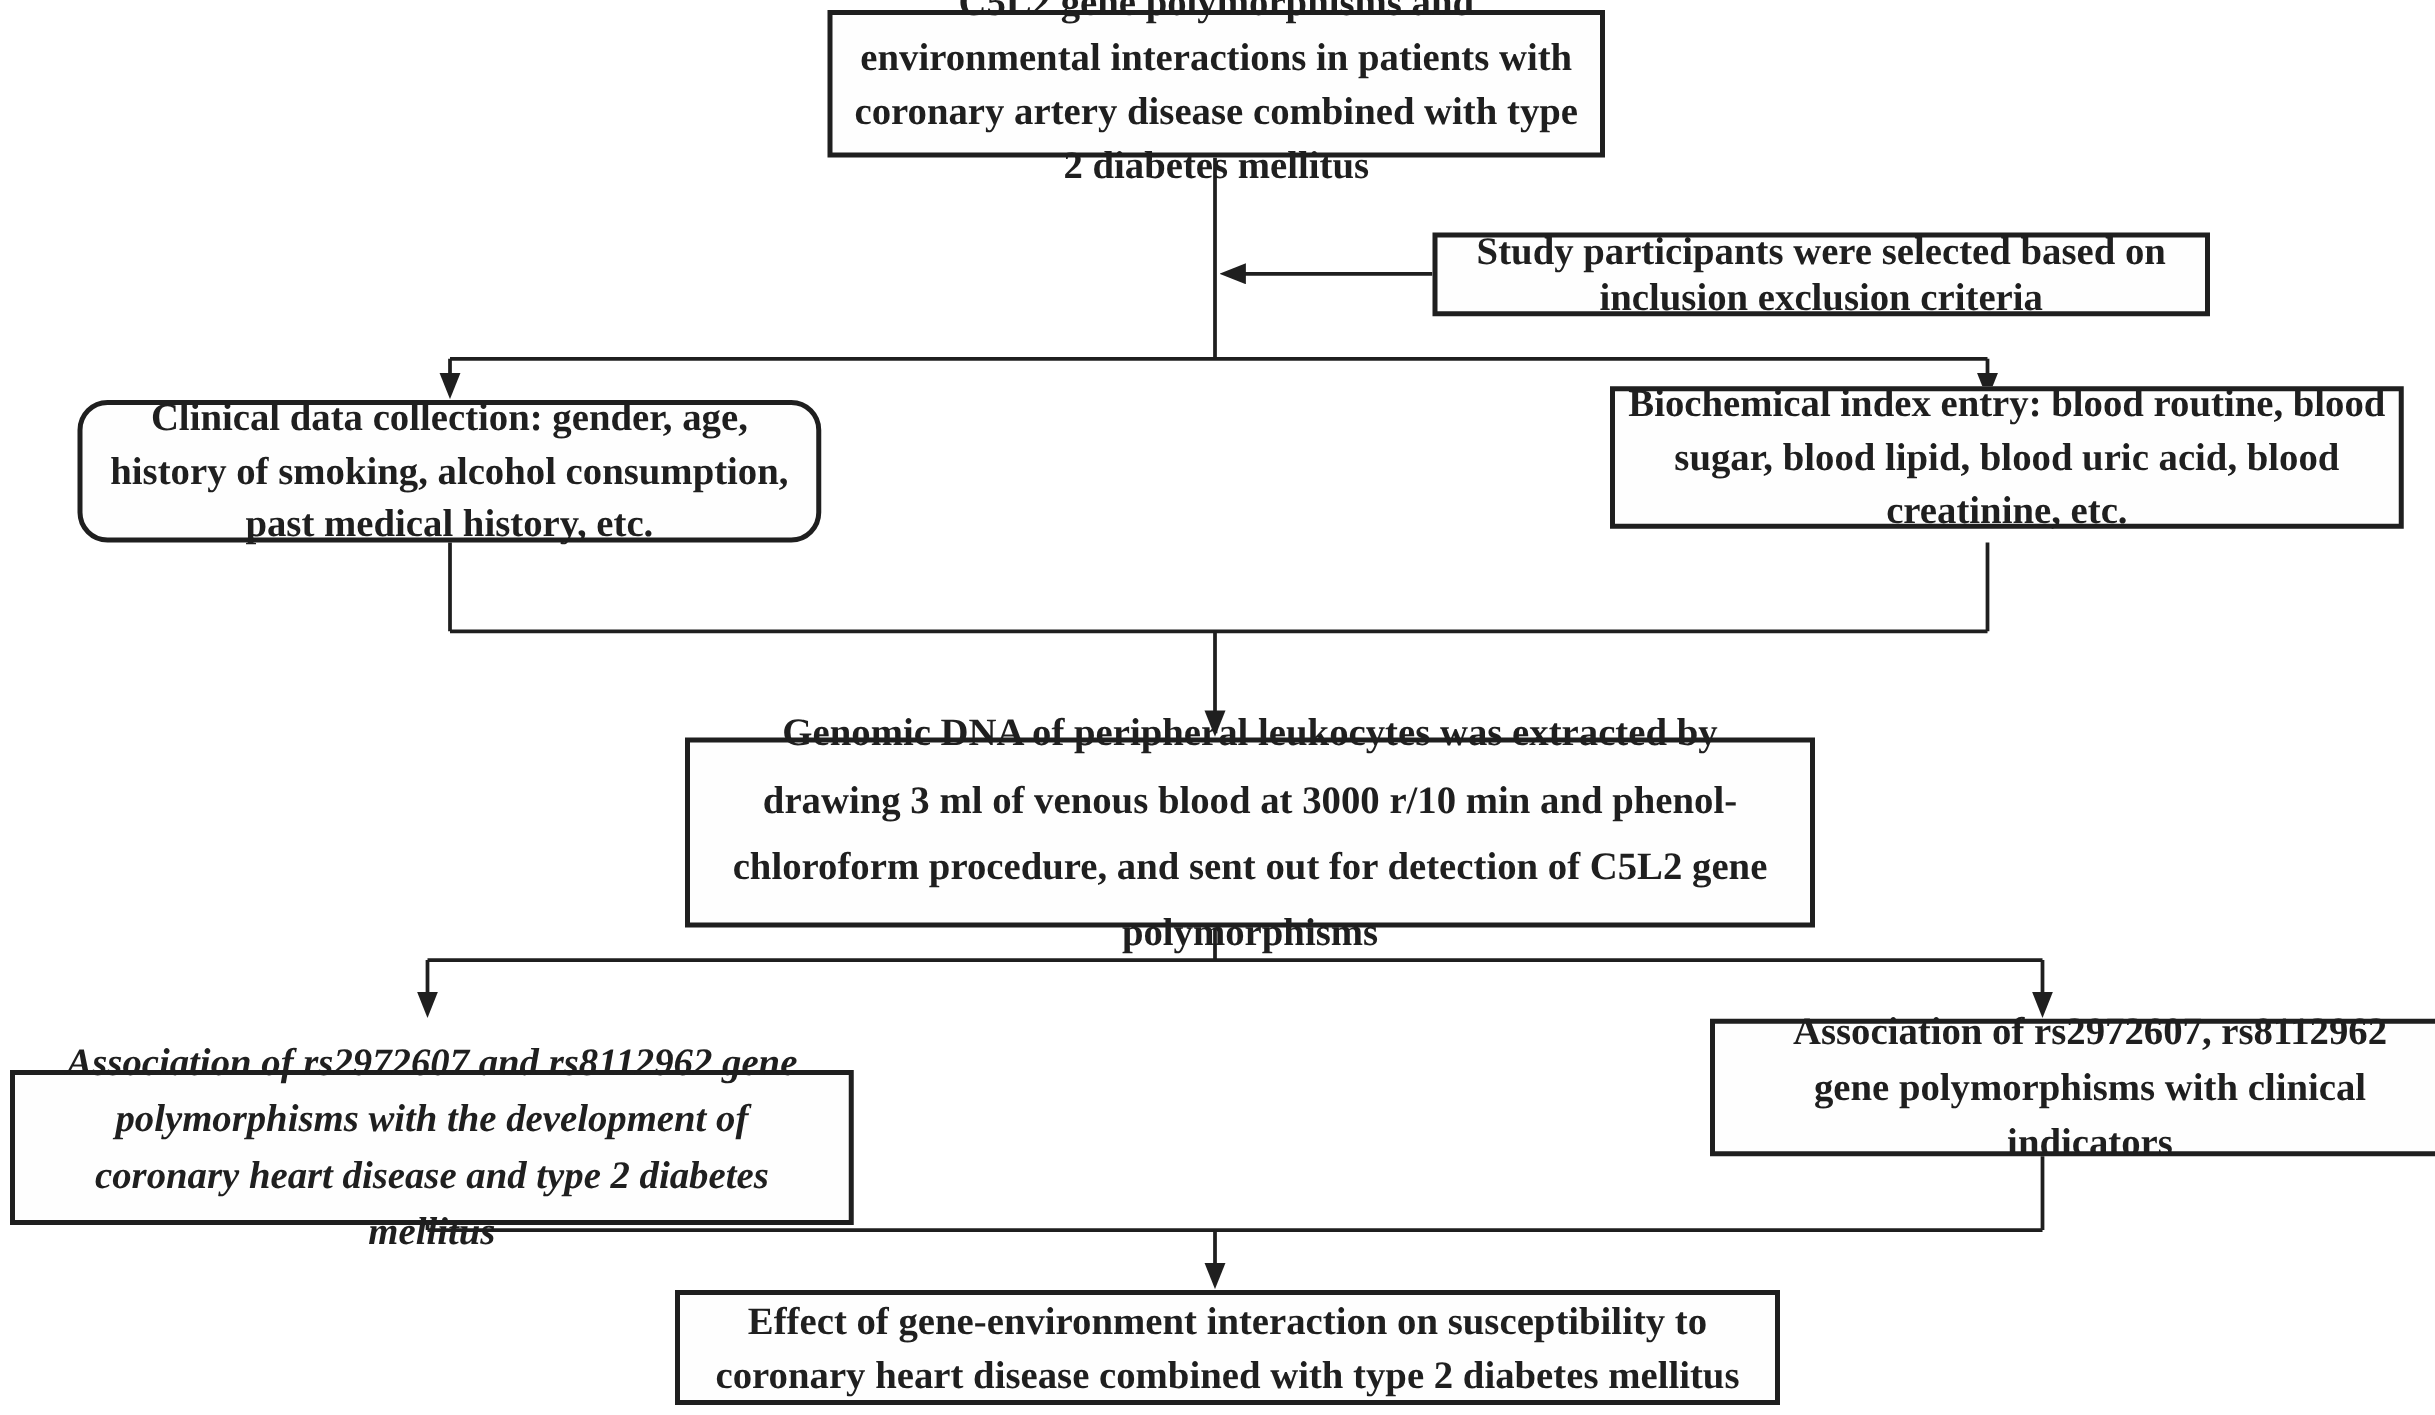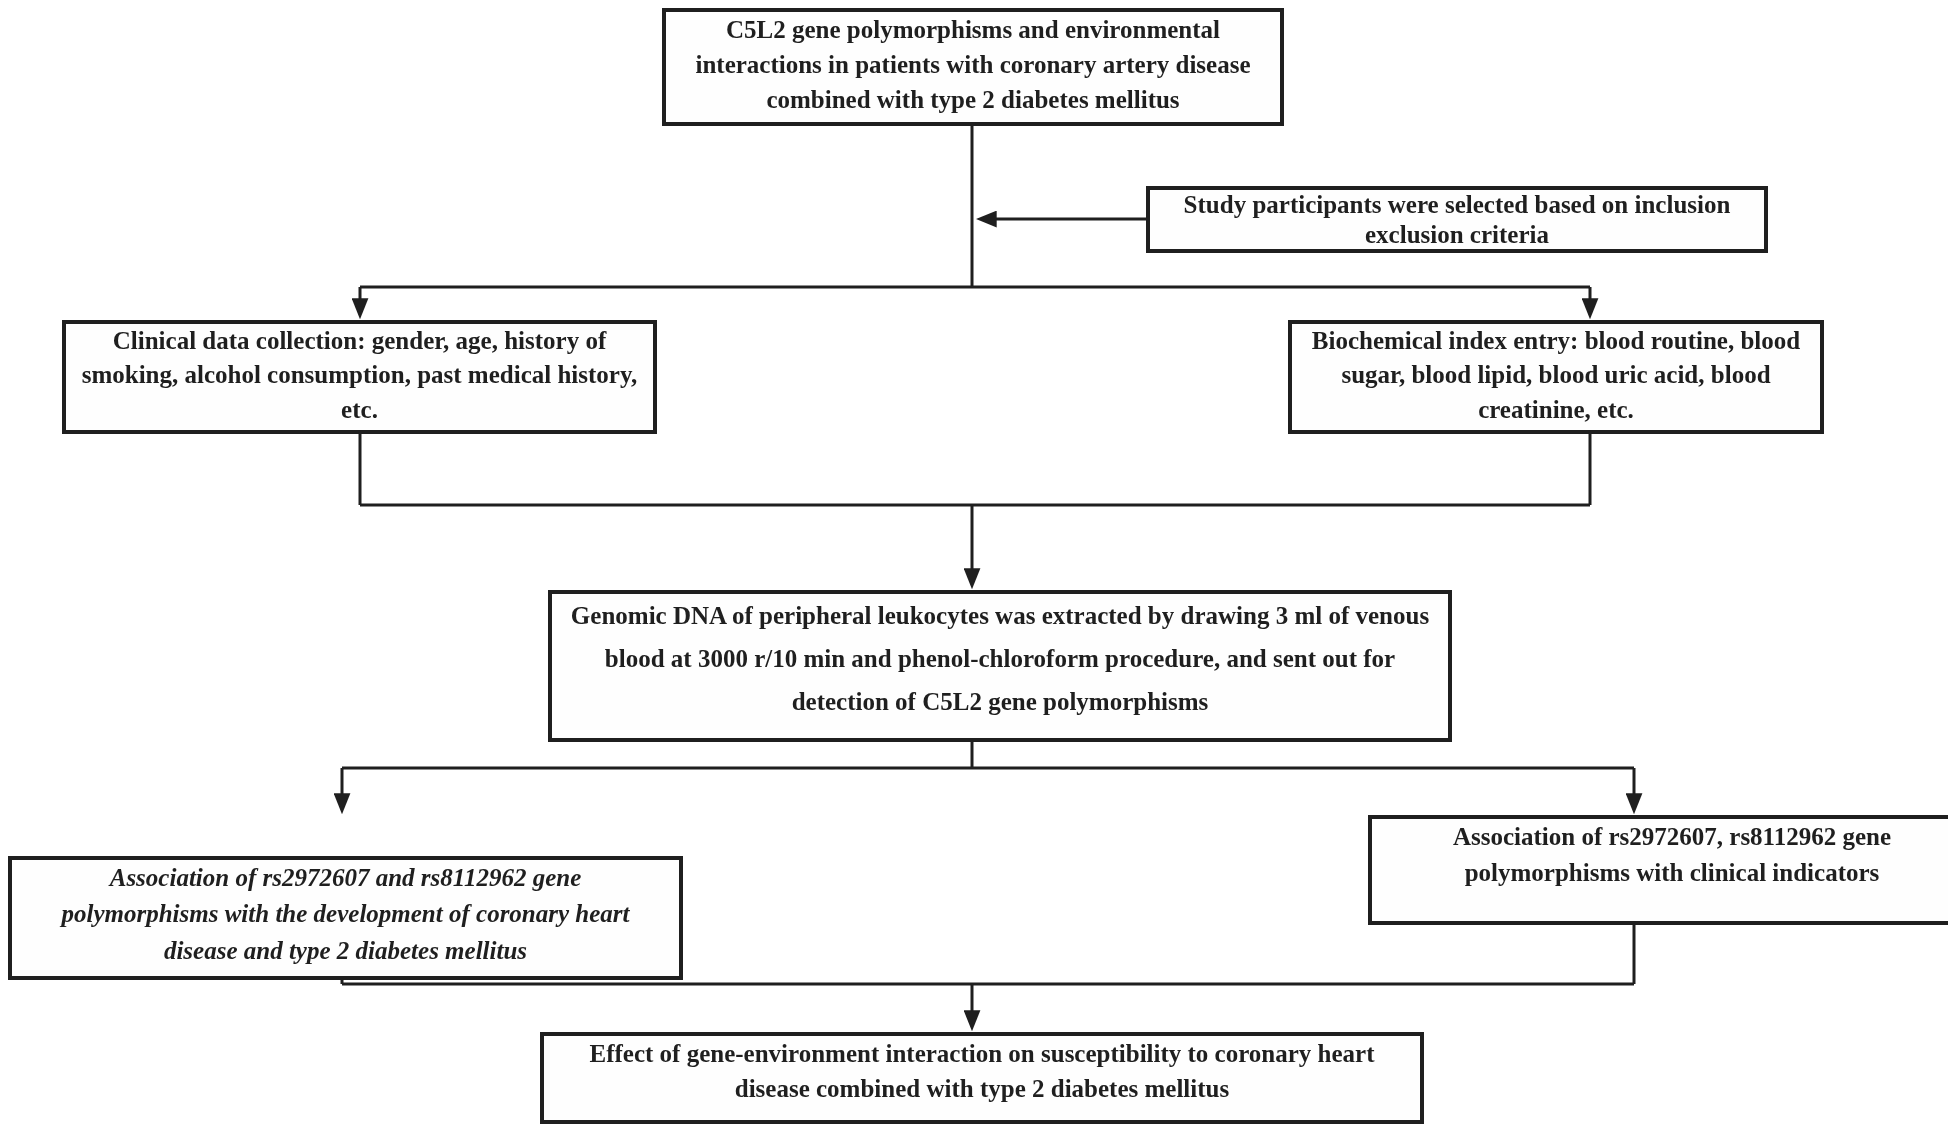--- a/index.html
+++ b/index.html
@@ -22,32 +22,33 @@
     width: 1948px;
     height: 1132px;
   }
   .node {
     position: absolute;
     box-sizing: border-box;
     border: 4px solid #1f1f1f;
     background: #fefefe;
     color: #1f1f1f;
     font-weight: 700;
-    font-size: 25px;
+    font-size: 31px;
     line-height: 1.4;
     text-align: center;
     display: flex;
+    align-items: center;
     justify-content: center;
   }
   .node span { display: block; }
 
   .n-top        { left: 662px;  top: 8px;    width: 622px; height: 118px; padding: 0 14px; }
   .n-study      { left: 1146px; top: 186px;  width: 622px; height: 67px;  padding: 0 18px; line-height: 1.18; }
-  .n-clinical   { left: 62px;   top: 320px;  width: 595px; height: 114px; padding: 0 8px;  line-height: 1.37; }
-  .n-biochem    { left: 1288px; top: 320px;  width: 536px; height: 114px; padding: 0 10px; line-height: 1.37; }
+  .n-clinical   { left: 62px;   top: 320px;  width: 595px; height: 114px; padding: 0 8px;  line-height: 1.37; border-radius: 24px; }
+  .n-biochem    { left: 1288px; top: 309px;  width: 635px; height: 114px; padding: 0 10px; line-height: 1.37; }
   .n-genomic    { left: 548px;  top: 590px;  width: 904px; height: 152px; padding: 0 18px; line-height: 1.72; }
   .n-assoc-dev  { left: 8px;    top: 856px;  width: 675px; height: 124px; padding: 0 34px; line-height: 1.45; font-style: italic; }
   .n-assoc-clin { left: 1332px; top: 815px;  width: 608px; height: 110px; padding: 0 38px; line-height: 1.45; margin-left: 36px; }
   .n-effect     { left: 540px;  top: 1032px; width: 884px; height: 92px;  padding: 0 12px; }
 </style>
 </head>
 <body>
 
 <div class="canvas">
 

